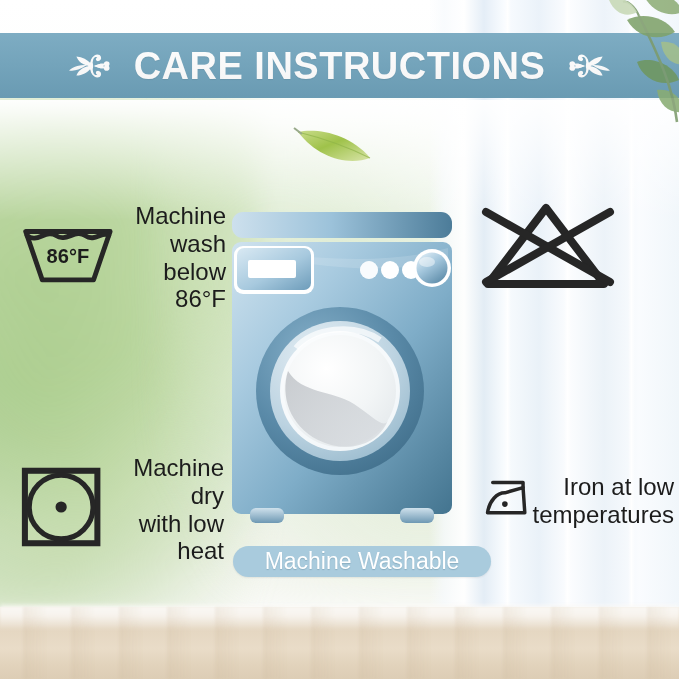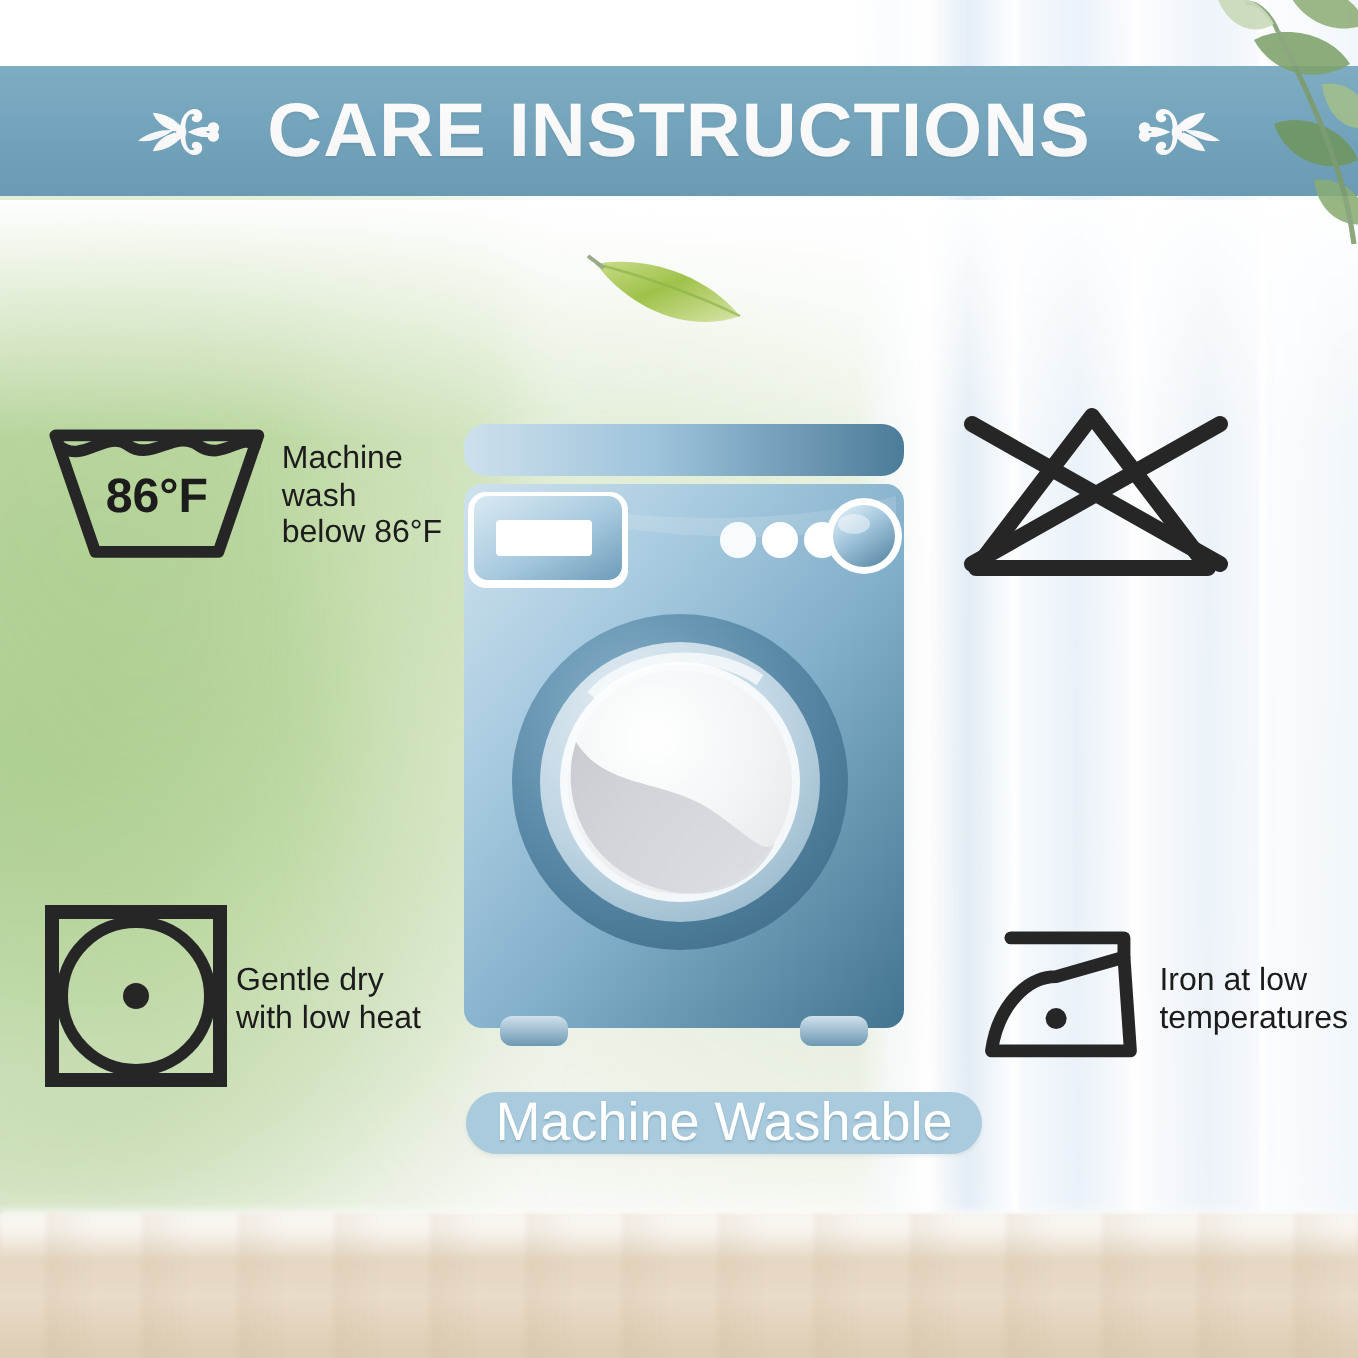--- a/index.html
+++ b/index.html
@@ -105,40 +105,40 @@
   
   .leafgroup{position:absolute;right:-6px;top:-10px;width:120px;height:135px;}
 
   
   .floating-leaf{position:absolute;left:292px;top:118px;width:84px;height:52px;}
 
   
   .cell{position:absolute;display:flex;flex-direction:row;align-items:center;}
   .cell .sym{display:block;}
   .cell .cap{
-    margin-top:6px;text-align:left;color:#1c1c1c;
-    font-size:16px;line-height:1.16;white-space:pre-line;
+    margin-top:6px;text-align:right;color:#1c1c1c;
+    font-size:24px;line-height:1.16;white-space:pre-line;
   }
   #cell-wash{left:16px;top:196px;width:210px;}
   #cell-bleach{left:470px;top:196px;width:200px;}
   #cell-dry{left:18px;top:448px;width:206px;}
   #cell-iron{left:478px;top:448px;width:196px;}
 
   
   #machine{position:absolute;left:228px;top:208px;width:228px;height:330px;}
 
   
   .badge{
     position:absolute;left:233px;top:546px;width:258px;height:31px;
     background:#a9cbdd;border-radius:16px;
     display:flex;align-items:center;justify-content:center;
     box-shadow:0 1px 2px rgba(0,0,0,.07);
   }
   .badge-text{
-    color:#ffffff;font-size:27px;line-height:1;white-space:nowrap;
+    color:#ffffff;font-size:23px;line-height:1;white-space:nowrap;
     text-shadow:0 1px 1px rgba(80,120,140,.35);
   }
 </style>
 </head>
 <body>
 
 <div id="stage">
 
   <div class="bg-base"></div>
   <div class="bg-foliage-left"></div>
@@ -227,21 +227,21 @@
       <line x1="140" y1="16" x2="16" y2="86" stroke="#262626" stroke-width="8" stroke-linecap="round"></line>
     </svg>
   </div>
 
   <div class="cell" id="cell-dry">
     <svg class="sym" width="100" height="100" viewBox="0 0 100 100">
       <rect x="8" y="8" width="84" height="84" fill="none" stroke="#262626" stroke-width="7"></rect>
       <circle cx="50" cy="50" r="37" fill="none" stroke="#262626" stroke-width="6"></circle>
       <circle cx="50" cy="50" r="6.5" fill="#262626"></circle>
     </svg>
-    <div class="cap">Gentle dry
+    <div class="cap">Machine dry
 with low heat</div>
   </div>
 
   <div class="cell" id="cell-iron">
     <svg class="sym" width="126" height="100" viewBox="0 0 126 100">
       <path d="M22 84 C26 56 44 38 62 38 L104 26 L108 84 Z" fill="none" stroke="#262626" stroke-width="8" stroke-linejoin="round"></path>
       <path d="M34 14 L104 14 L104 26" fill="none" stroke="#262626" stroke-width="8" stroke-linecap="round" stroke-linejoin="round"></path>
       <circle cx="62" cy="64" r="6.5" fill="#262626"></circle>
     </svg>
     <div class="cap">Iron at low

